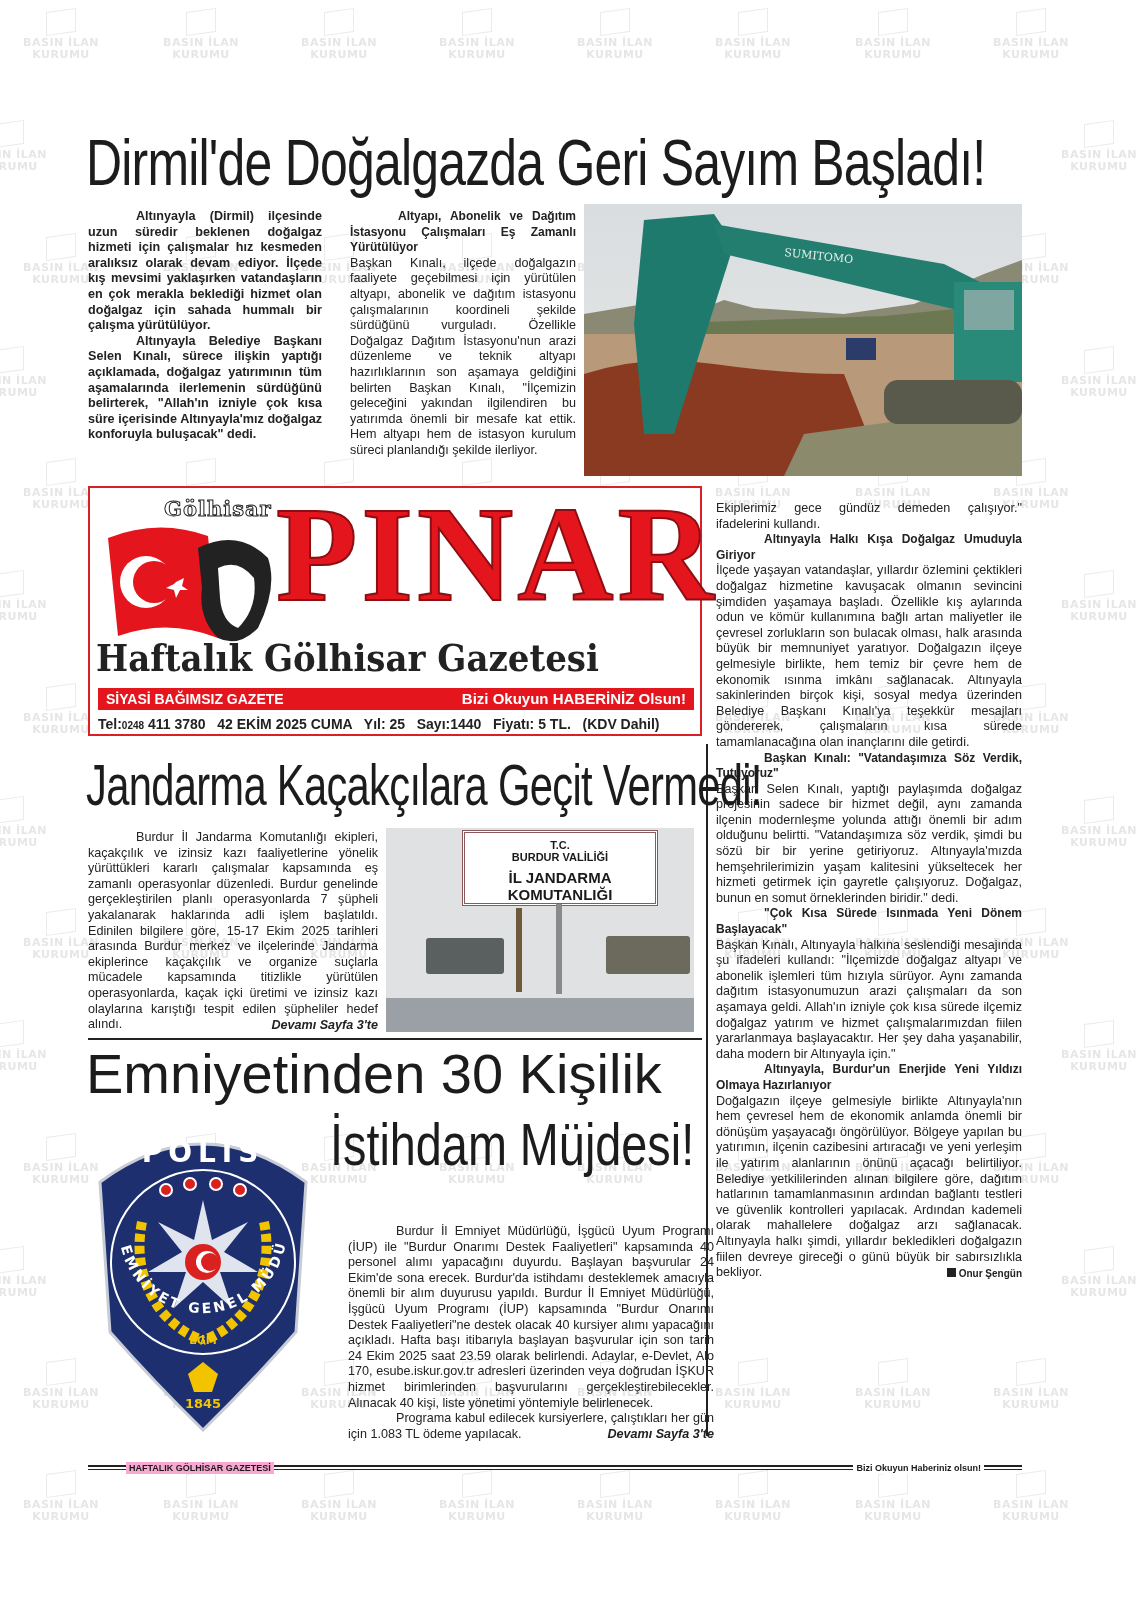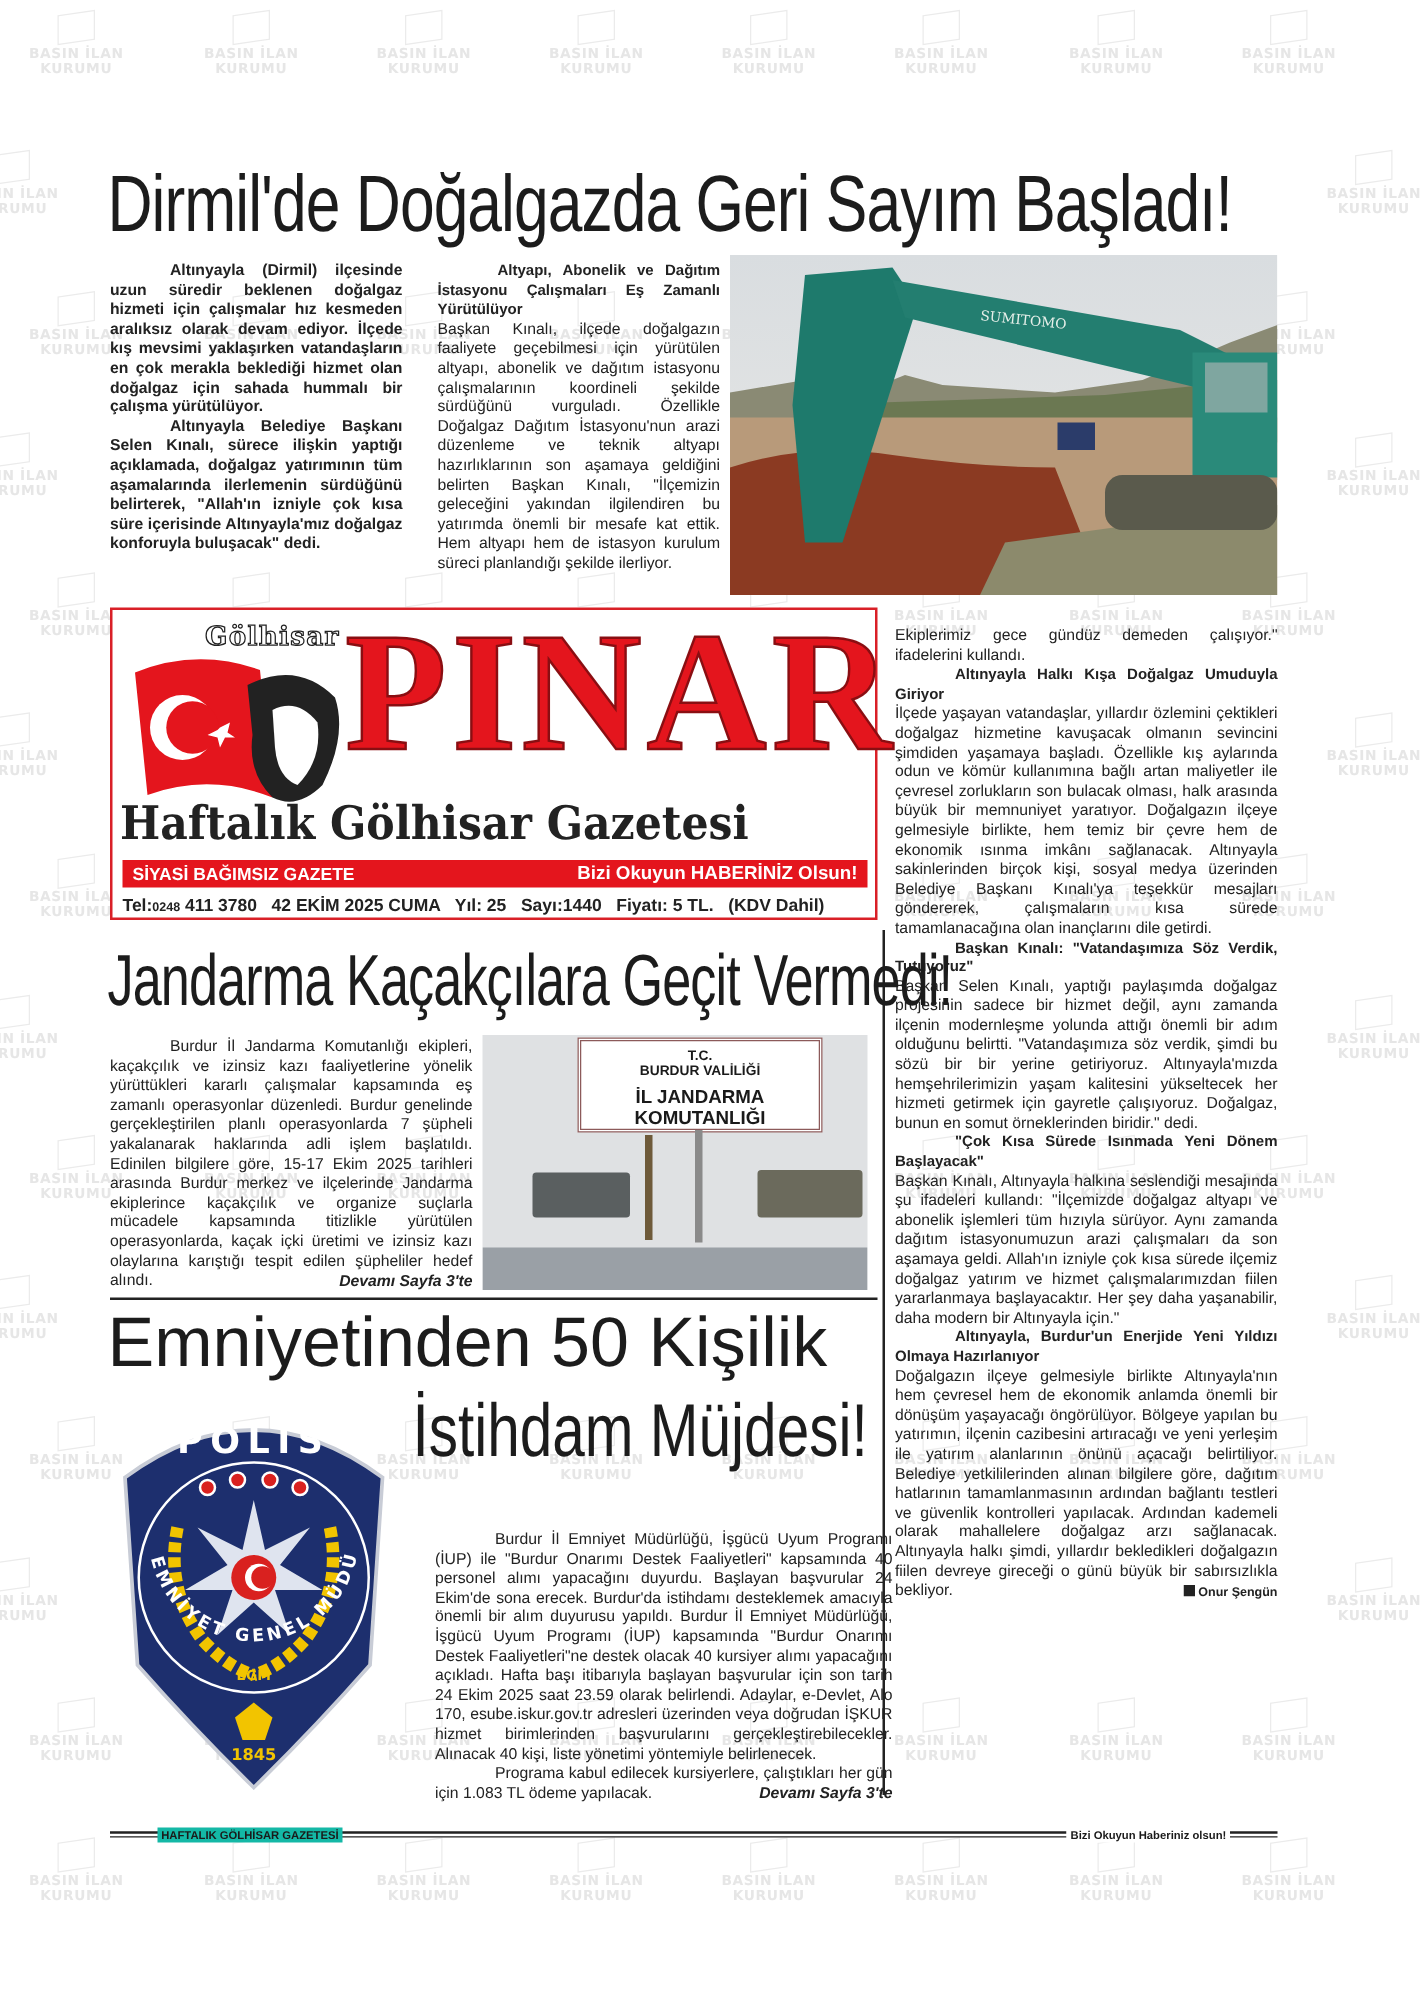--- a/index.html
+++ b/index.html
@@ -498,21 +498,21 @@
   </div>
   <div class="abs" style="left:40px; top:110px; width:78px; height:36px; background:#5a5f60; border-radius:3px;"></div>
   <div class="abs" style="left:220px; top:108px; width:84px; height:38px; background:#6b6a5c; border-radius:3px;"></div>
   <div class="abs" style="left:130px; top:80px; width:6px; height:84px; background:#6e5a3a;"></div>
   <div class="abs" style="left:170px; top:76px; width:6px; height:90px; background:#8a8a8a;"></div>
   <div class="abs" style="left:0; top:170px; width:308px; height:34px; background:#9aa0a6;"></div>
 </div>
 
 <div class="hrule" style="left:88px; top:1038px; width:614px; height:2px;"></div>
 
-<div class="abs headline" style="left:86px; top:1042px; font-size:56px; line-height:64px;">Emniyetinden 50 Kişilik</div>
+<div class="abs headline" style="left:86px; top:1042px; font-size:56px; line-height:64px;">Emniyetinden 30 Kişilik</div>
 <div class="abs headline" style="left:330px; top:1110px; font-size:60px; line-height:70px; transform:scaleX(0.78);">İstihdam Müjdesi!</div>
 
 <div class="abs" style="left:92px; top:1112px; width:222px; height:320px;">
   <svg width="222" height="320" viewBox="0 0 222 320">
     <path d="M8 70 Q111 -6 214 70 L204 220 Q160 270 111 318 Q62 270 18 220 Z" fill="#1d2f6e" stroke="#c8ccd6" stroke-width="3"></path>
     <circle cx="111" cy="150" r="92" fill="none" stroke="#fff" stroke-width="2"></circle>
     <path d="M50 110 Q40 160 70 200 Q90 222 111 228" fill="none" stroke="#f2c400" stroke-width="10" stroke-dasharray="8 4"></path>
     <path d="M172 110 Q182 160 152 200 Q132 222 111 228" fill="none" stroke="#f2c400" stroke-width="10" stroke-dasharray="8 4"></path>
     <polygon points="111,88 120,128 156,110 132,140 166,160 128,160 140,196 111,170 82,196 94,160 56,160 90,140 66,110 102,128" fill="#dfe4ef"></polygon>
     <circle cx="111" cy="150" r="18" fill="#d9211f"></circle>
@@ -533,15 +533,15 @@
 
 <div class="abs body-text" style="left:328px; top:1224px; width:366px;margin-left:20px;">
   <p>Burdur İl Emniyet Müdürlüğü, İşgücü Uyum Programı (İUP) ile "Burdur Onarımı Destek Faaliyetleri" kapsamında 40 personel alımı yapacağını duyurdu. Başlayan başvurular 24 Ekim'de sona erecek. Burdur'da istihdamı desteklemek amacıyla önemli bir alım duyurusu yapıldı. Burdur İl Emniyet Müdürlüğü, İşgücü Uyum Programı (İUP) kapsamında "Burdur Onarımı Destek Faaliyetleri"ne destek olacak 40 kursiyer alımı yapacağını açıkladı. Hafta başı itibarıyla başlayan başvurular için son tarih 24 Ekim 2025 saat 23.59 olarak belirlendi. Adaylar, e-Devlet, Alo 170, esube.iskur.gov.tr adresleri üzerinden veya doğrudan İŞKUR hizmet birimlerinden başvurularını gerçekleştirebilecekler. Alınacak 40 kişi, liste yönetimi yöntemiyle belirlenecek.</p>
   <p>Programa kabul edilecek kursiyerlere, çalıştıkları her gün için 1.083 TL ödeme yapılacak.</p>
   <div style="text-align:right; margin-top:-15px;"><span class="more">Devamı Sayfa 3'te</span></div>
 </div>
 
 <div class="abs" style="left:88px; top:1462px; width:934px; height:12px;">
   <div class="abs" style="left:0; top:3px; width:934px; height:2px; background:#222;"></div>
   <div class="abs" style="left:0; top:7px; width:934px; height:1px; background:#222;"></div>
-  <span class="abs" style="left:38px; top:0; background:#14b8a6; padding:0 3px; font-size:9px; font-weight:bold; line-height:12px;">HAFTALIK GÖLHİSAR GAZETESİ</span>
+  <span class="abs" style="left:38px; top:0; background:#f9a8d4; padding:0 3px; font-size:9px; font-weight:bold; line-height:12px;">HAFTALIK GÖLHİSAR GAZETESİ</span>
   <span class="abs" style="right:38px; top:0; background:#fff; padding:0 3px; font-size:9px; font-weight:bold; line-height:12px;">Bizi Okuyun Haberiniz olsun!</span>
 </div>
 
 </body></html>

